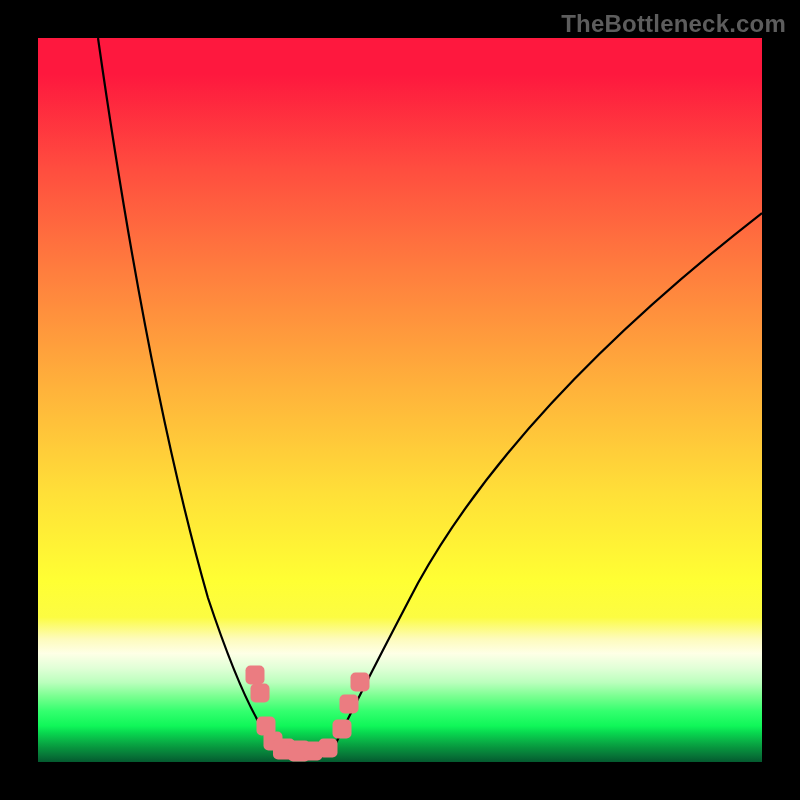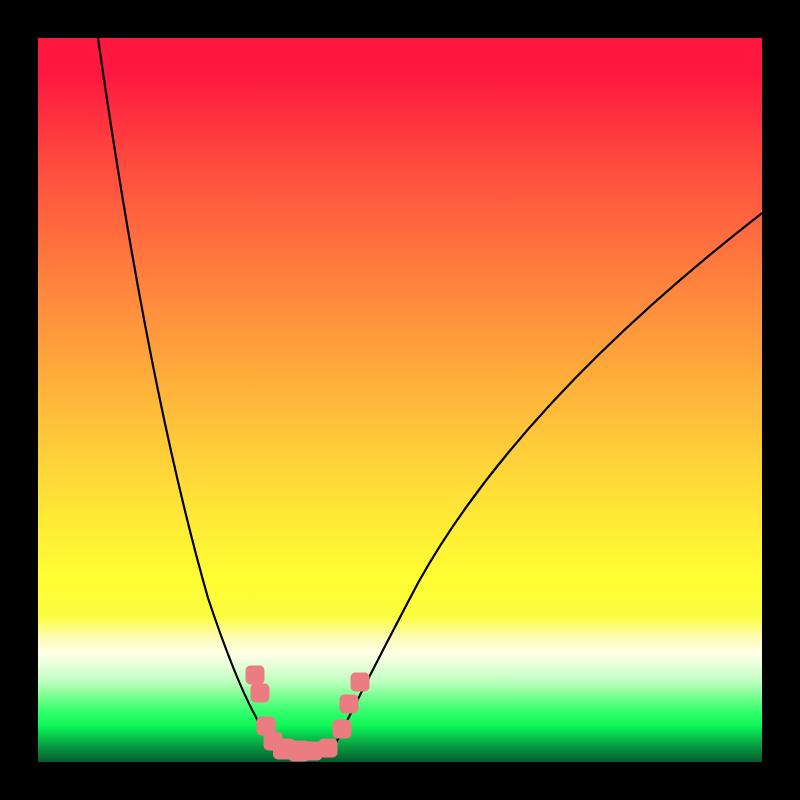--- a/index.html
+++ b/index.html
@@ -74,20 +74,21 @@
     transform: translate(-50%, -50%);
   }
   .marker-lg {
     width: 22px;
     height: 21px;
   }
 </style>
 </head>
 <body>
 <div class="frame">
+  <div class="watermark">TheBottleneck.com</div>
   <div class="plot-area">
 
     <svg class="curve" viewBox="0 0 724 724" preserveAspectRatio="none">
 
       <path d="M 60 0
                Q 110 350 170 560
                Q 200 650 223 688
                L 235 710" fill="none" stroke="#000000" stroke-width="2.2"></path>
 
       <path d="M 235 710

